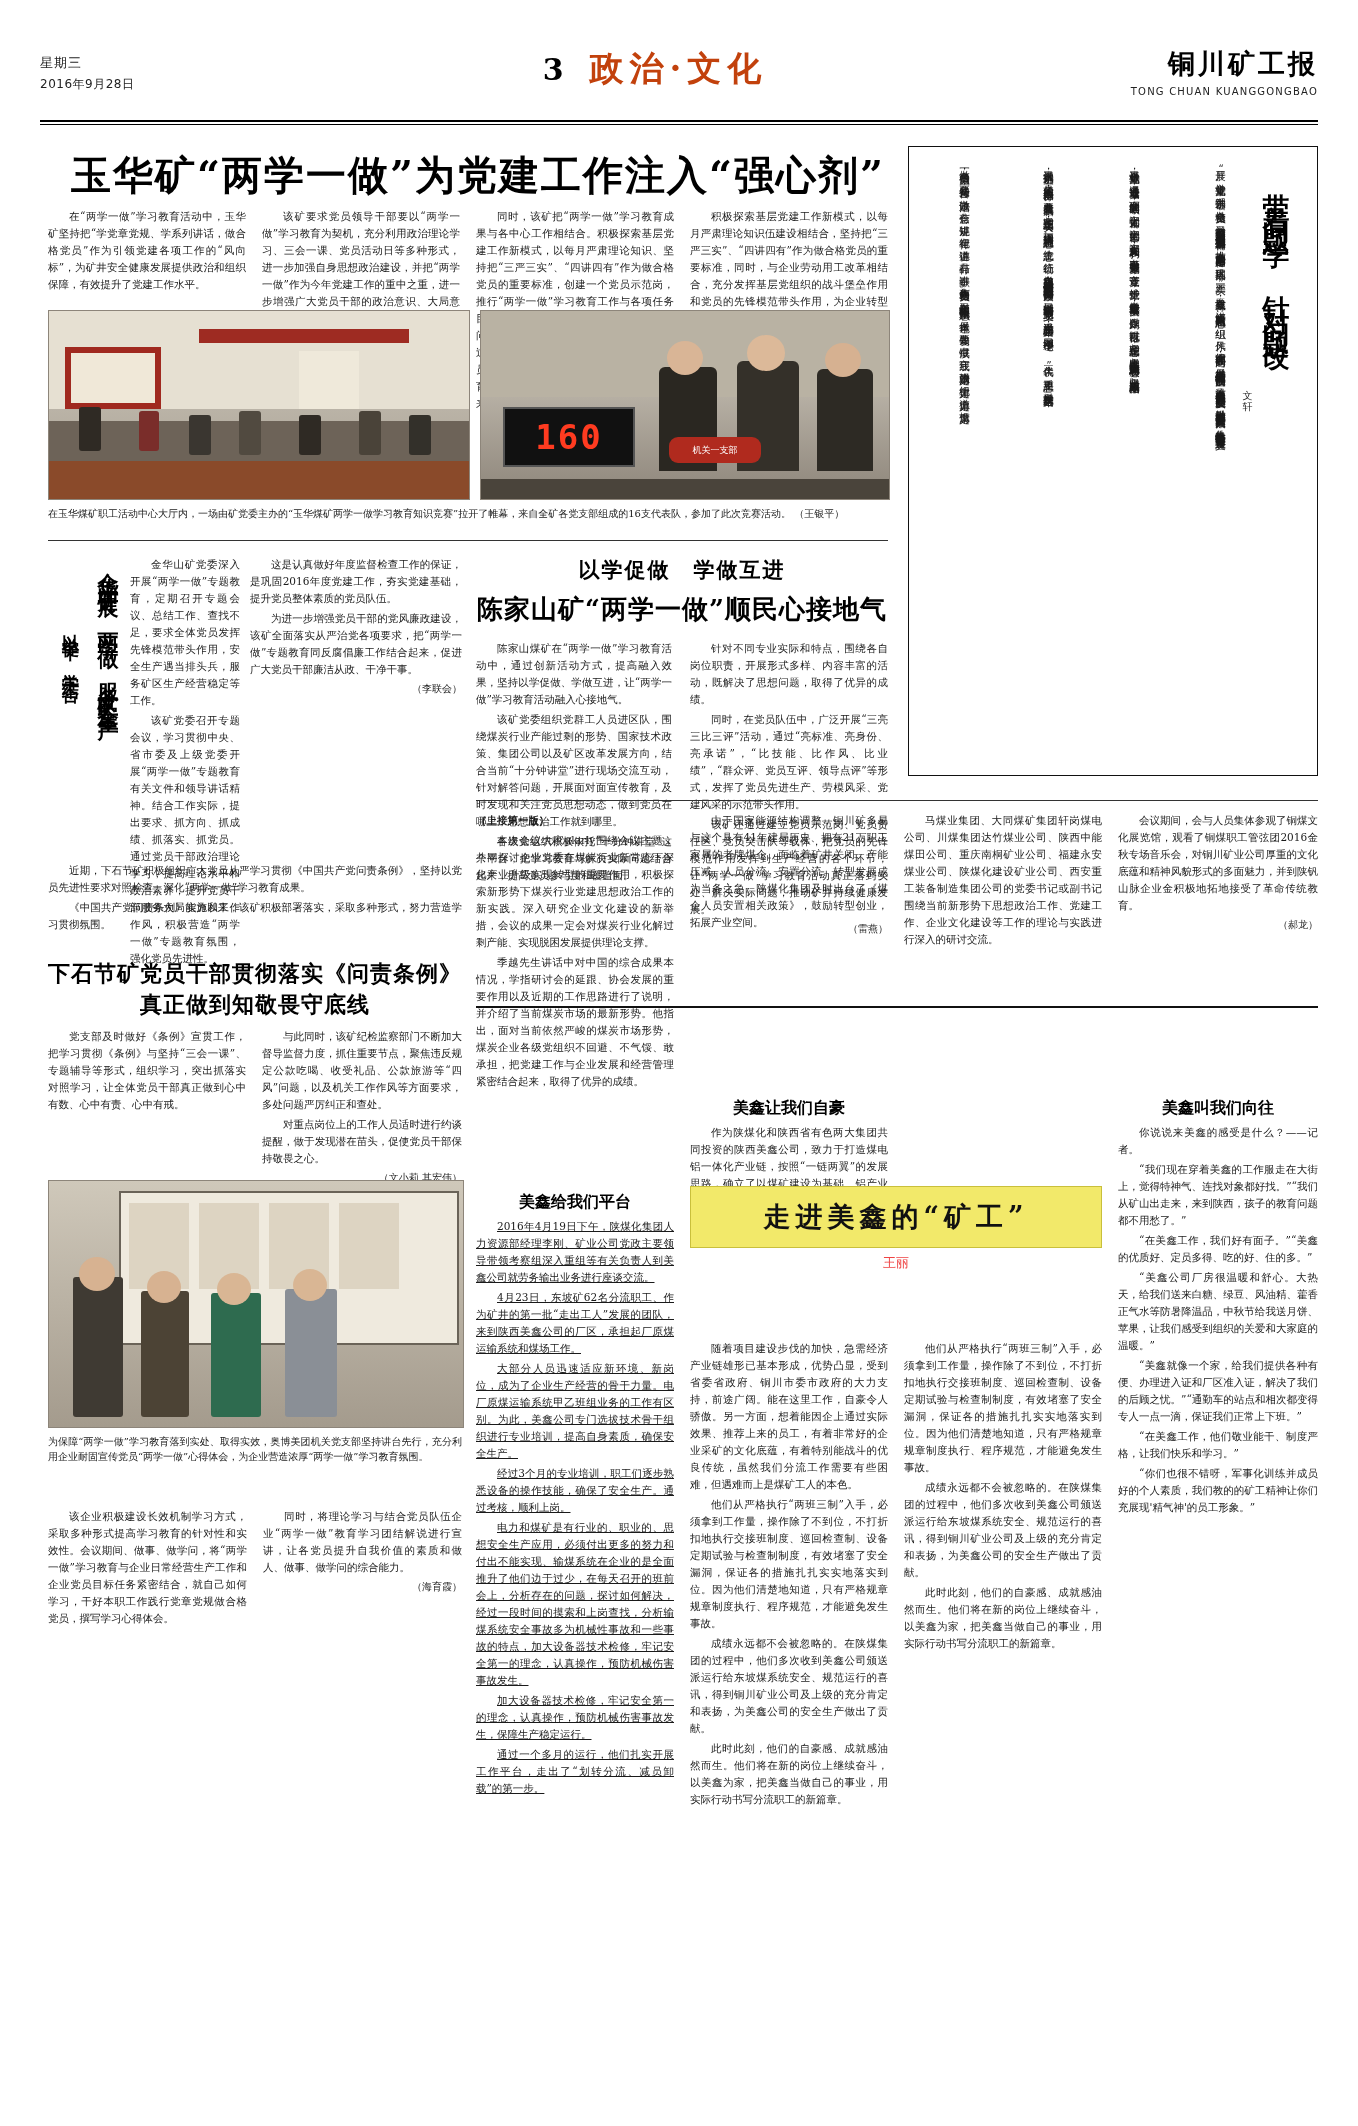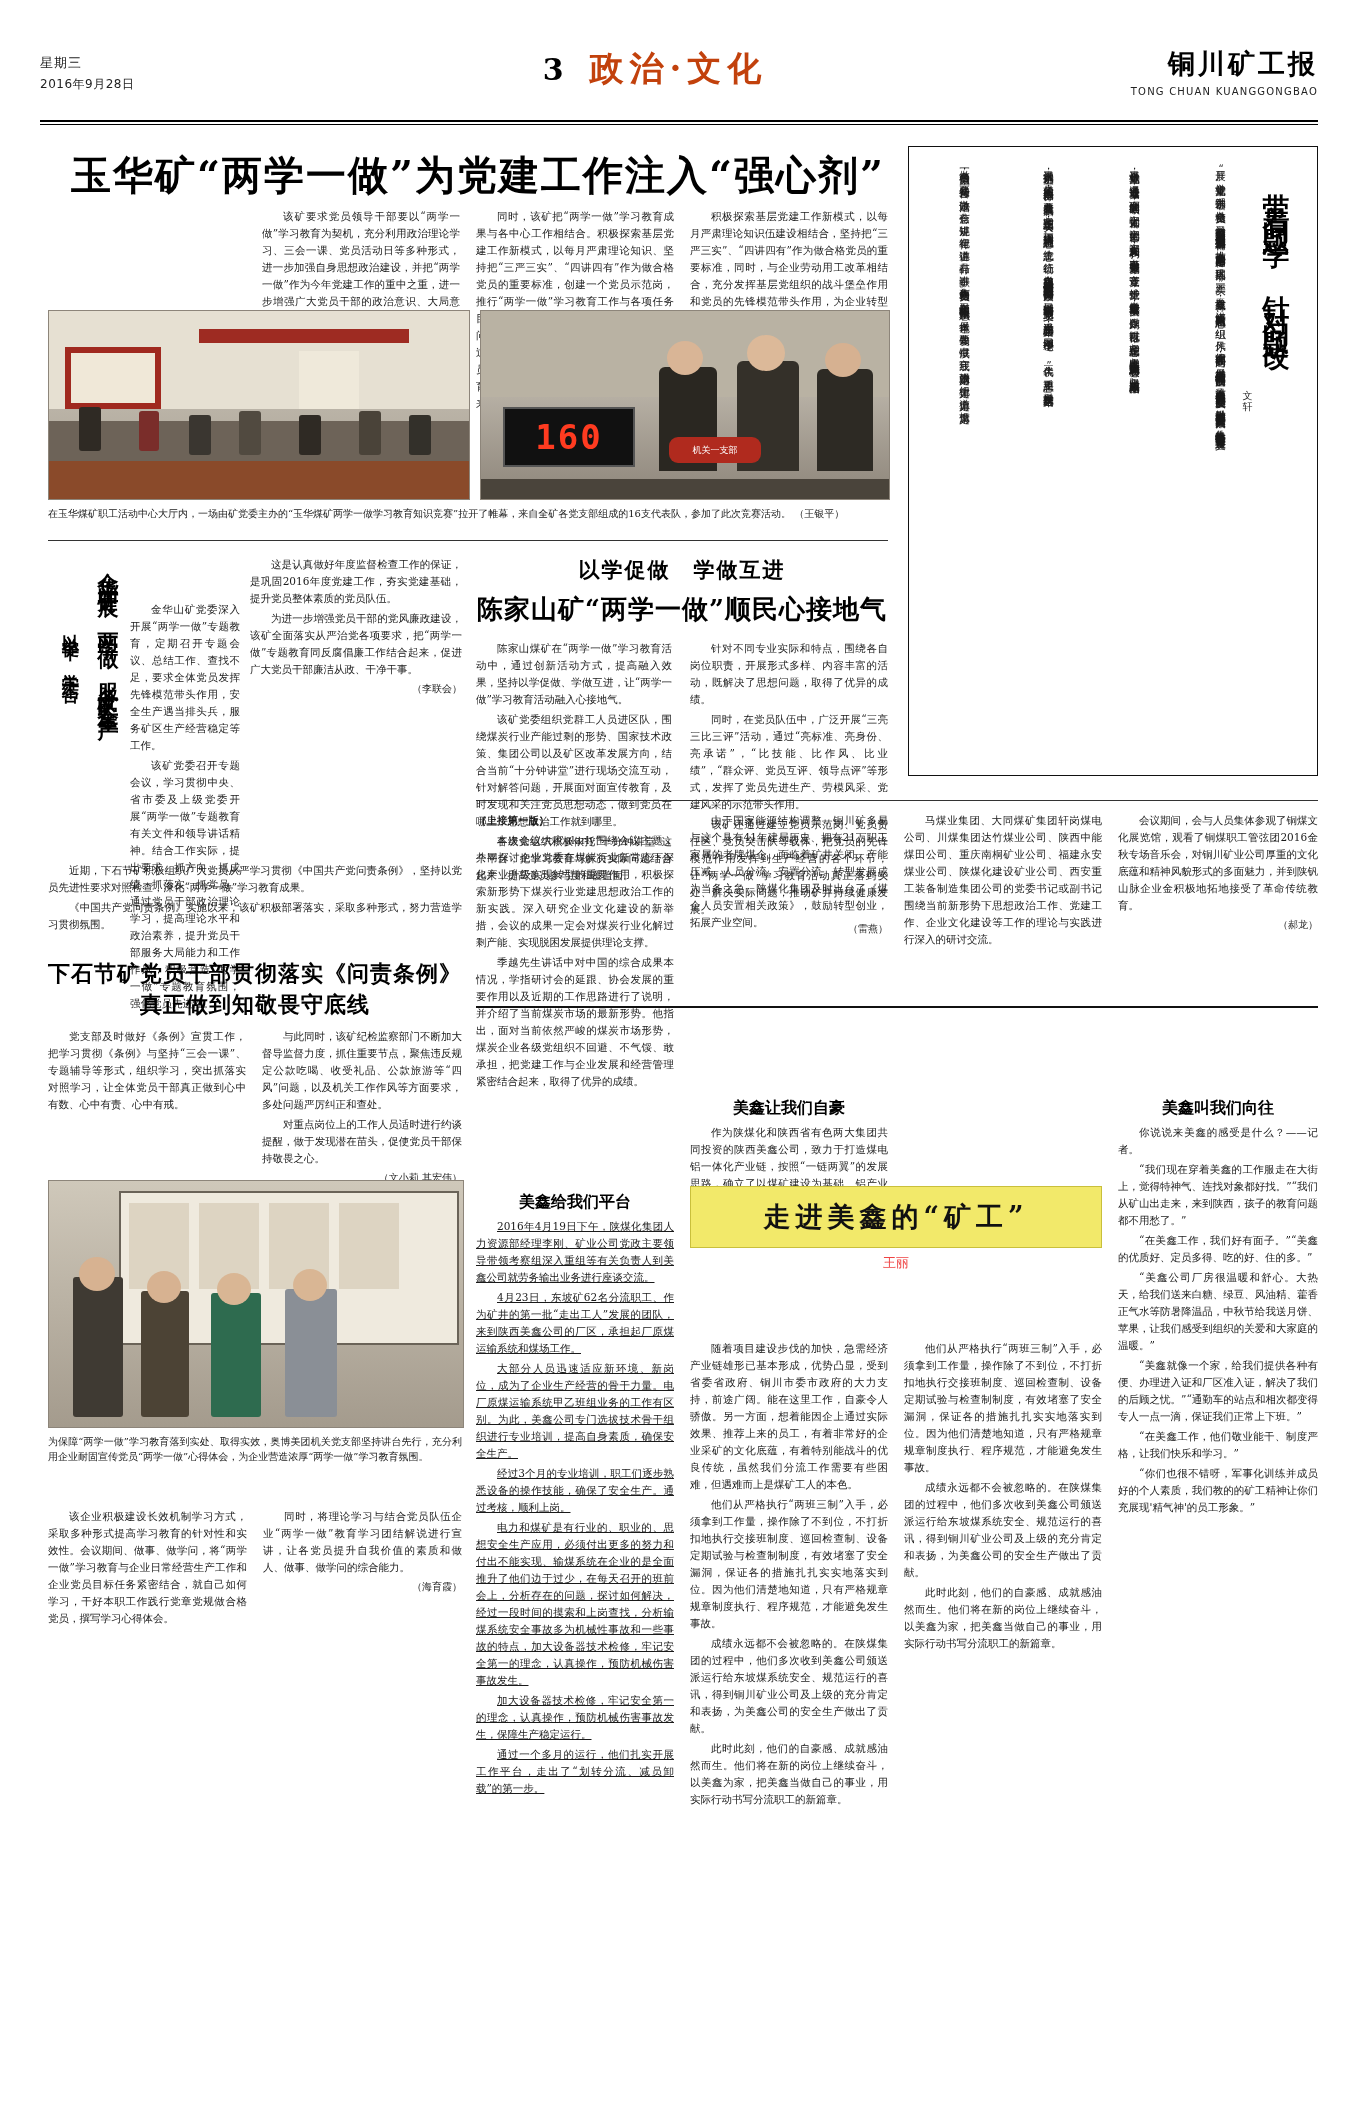--- a/index.html
+++ b/index.html
@@ -87,20 +87,23 @@
     <div class="mast-right">
       <div class="cn">铜川矿工报</div>
       <div class="en">TONG CHUAN KUANGGONGBAO</div>
     </div>
   </div>
   <div class="rule"></div>
   <div class="rule2"></div>
 
   <div class="headline1">玉华矿“两学一做”为党建工作注入“强心剂”</div>
 
+  <div class="col body-cn" style="left:48px;top:208px;width:198px;height:84px;">
+    <p>在“两学一做”学习教育活动中，玉华矿坚持把“学党章党规、学系列讲话，做合格党员”作为引领党建各项工作的“风向标”，为矿井安全健康发展提供政治和组织保障，有效提升了党建工作水平。</p>
+  </div>
   <div class="col body-cn" style="left:262px;top:208px;width:198px;height:92px;">
     <p>该矿要求党员领导干部要以“两学一做”学习教育为契机，充分利用政治理论学习、三会一课、党员活动日等多种形式，进一步加强自身思想政治建设，并把“两学一做”作为今年党建工作的重中之重，进一步增强广大党员干部的政治意识、大局意识、核心意识和看齐意识，把思想和行动统一起来，确保刷树完成全年各项任务目标。突出问题导向，带着问题学、针对问题改，把解决问题贯穿于学习教育的全过程，坚持落实“三会一课”、民主评议党员等制度，真正使党的组织生活、党员教育管理严起来，把党员的先锋形象树起来，确保取得成效。</p>
   </div>
   <div class="col body-cn" style="left:476px;top:208px;width:198px;height:92px;">
     <p>同时，该矿把“两学一做”学习教育成果与各中心工作相结合。积极探索基层党建工作新模式，以每月严肃理论知识、坚持把“三严三实”、“四讲四有”作为做合格党员的重要标准，创建一个党员示范岗，推行“两学一做”学习教育工作与各项任务目标，突出问题导向，带着问题学、针对问题改，把解决问题贯穿于学习教育的全过程，坚持落实“三会一课”、民主评议党员等制度，真正使党的组织生活、党员教育管理严起来，把党员的先锋形象树起来，确保取得成效。</p>
   </div>
   <div class="col body-cn" style="left:690px;top:208px;width:198px;height:92px;">
     <p>积极探索基层党建工作新模式，以每月严肃理论知识伍建设相结合，坚持把“三严三实”、“四讲四有”作为做合格党员的重要标准，同时，与企业劳动用工改革相结合，充分发挥基层党组织的战斗堡垒作用和党员的先锋模范带头作用，为企业转型发展注入“强心剂”。</p>
     <div class="byline">（田小云）</div>
   </div>
@@ -153,21 +156,21 @@
   <div class="vbyline" style="position:absolute;left:1240px;top:382px;height:60px;">文 轩</div>
 
   <div class="vtext" style="position:absolute;left:1148px;top:162px;height:596px;width:82px;">开展“学党章党规、学系列讲话，做合格党员”学习教育活动是为了深入学习贯彻习近平总书记系列重要讲话精神，推动全面从严治党向基层延伸，巩固拓展“三严三实”专题教育成果，进一步解决党员队伍在思想、组织、作风、纪律方面存在的问题，保持发展党的先进性和纯洁性而创设的。这是一次面向全体党员深化党内教育的重要实践，对推动党内教育从关键少数向广大党员拓展、从集中性教育向经常性教育延伸具有重要意义。</div>
   <div class="vtext" style="position:absolute;left:1062px;top:162px;height:596px;width:82px;">认真学习党章党规，通各通过通读党章，全面理解党的纲领，牢记入党誓词，牢记党的宗旨，牢记党员义务和权利，有助于引导党员尊崇党章、遵守党章、维护党章、自觉按照党章标准落实，以身作则，以规范言行，坚定理想信念，坚定走中国特色社会主义道路的信心和决心，坚定对党忠诚的政治品格。</div>
   <div class="vtext" style="position:absolute;left:976px;top:162px;height:596px;width:82px;">认真学习系列讲话，是党的一项重大政治任务，要着力在武装头脑、坚定理想信念上下功夫，切实用讲话精神统一思想、统一意志、统一行动，自觉在思想上政治上行动上同以习近平同志为总书记的党中央保持高度一致。把学习讲话精神同学习马克思列宁主义、毛泽东思想结合起来，同学习邓小平理论、“三个代表”重要思想、科学发展观结合起来。</div>
   <div class="vtext" style="position:absolute;left:916px;top:162px;height:596px;width:58px;">做一名合格的党员，要坚持知行合一，做讲政治、有信念、讲规矩、有纪律、讲道德、有品行、讲奉献、有作为的合格党员。在学习和生活中不断强化政治意识、保持本色，要知敬畏、存戒惧、守底线，增强政治定力、纪律定力、道德定力、抵腐定力。</div>
 
   <div class="vheadline" style="position:absolute;left:94px;top:556px;height:300px;font-size:21px;letter-spacing:5px;">金华山矿开展“两学一做”服务矿区安全生产</div>
   <div class="vheadline" style="position:absolute;left:60px;top:620px;height:200px;font-size:17px;letter-spacing:4px;">以学促干 学干结合</div>
 
-  <div class="col body-cn" style="left:130px;top:556px;width:110px;height:300px;margin-top:45px;">
+  <div class="col body-cn" style="left:130px;top:556px;width:110px;height:300px;">
     <p>金华山矿党委深入开展“两学一做”专题教育，定期召开专题会议、总结工作、查找不足，要求全体党员发挥先锋模范带头作用，安全生产遇当排头兵，服务矿区生产经营稳定等工作。</p>
     <p>该矿党委召开专题会议，学习贯彻中央、省市委及上级党委开展“两学一做”专题教育有关文件和领导讲话精神。结合工作实际，提出要求、抓方向、抓成绩、抓落实、抓党员。通过党员干部政治理论学习，提高理论水平和政治素养，提升党员干部服务大局能力和工作作风，积极营造“两学一做”专题教育氛围，强化党员先进性。</p>
   </div>
   <div class="col body-cn" style="left:250px;top:556px;width:212px;height:300px;">
     <p>这是认真做好年度监督检查工作的保证，是巩固2016年度党建工作，夯实党建基础，提升党员整体素质的党员队伍。</p>
     <p>为进一步增强党员干部的党风廉政建设，该矿全面落实从严治党各项要求，把“两学一做”专题教育同反腐倡廉工作结合起来，促进广大党员干部廉洁从政、干净干事。</p>
     <div class="byline">（李联会）</div>
   </div>
 
   <div class="col body-cn" style="left:48px;top:862px;width:414px;height:88px;">

